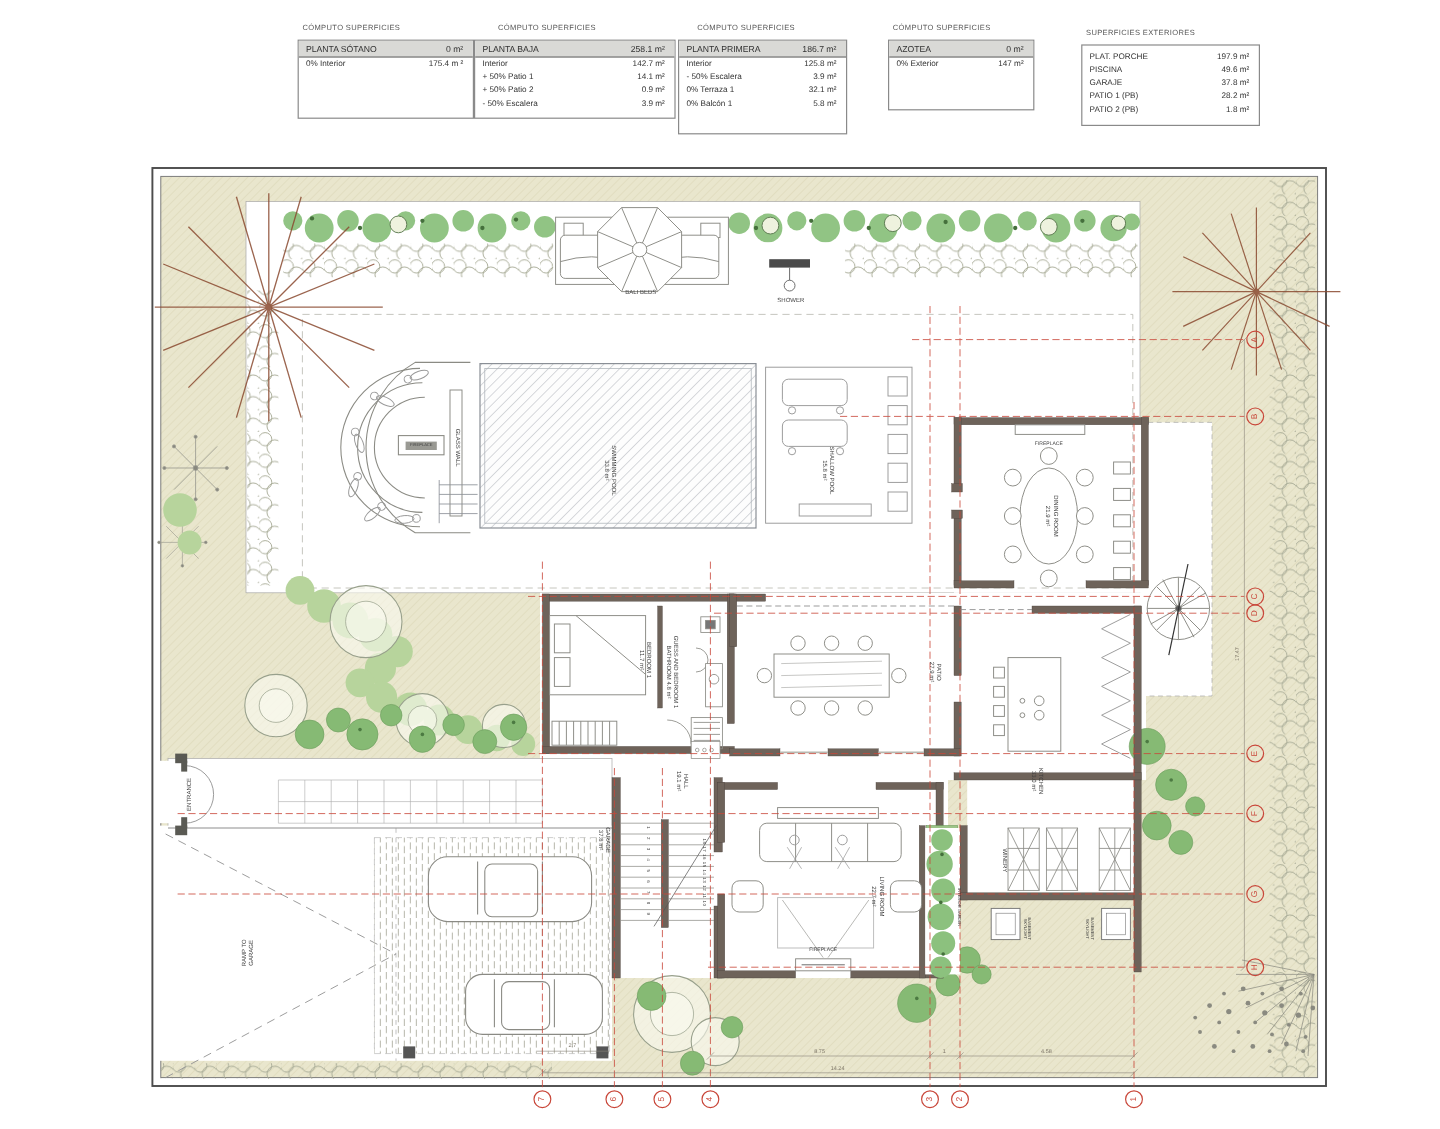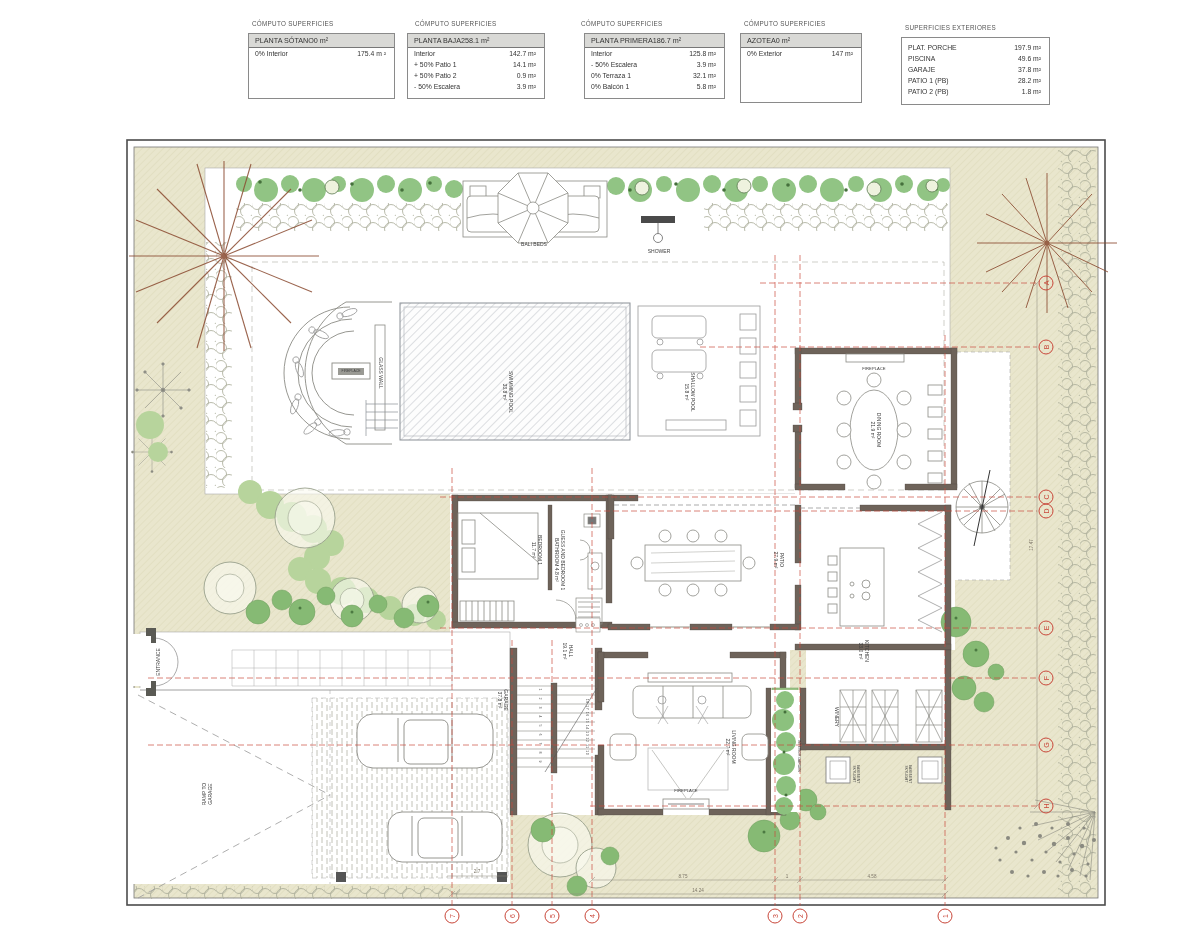--- a/index.html
+++ b/index.html
@@ -2,21 +2,21 @@
 <html><head>
 <meta charset="utf-8">
 <style>
   html,body{margin:0;padding:0;background:#fff;}
   .stage{position:relative;width:1200px;height:941px;background:#fff;overflow:hidden;
          font-family:"Liberation Sans",sans-serif;color:#333;}
   svg{position:absolute;left:0;top:0;}
   
   .cap{position:absolute;font-size:6.3px;color:#555;letter-spacing:.3px;white-space:nowrap;}
   .tbl{position:absolute;border:1px solid #8a8a8a;background:#fff;box-sizing:border-box;}
-  .hd{display:flex;justify-content:flex-start;background:#d9d9d6;border-bottom:1px solid #777;
+  .hd{display:flex;justify-content:space-between;background:#d9d9d6;border-bottom:1px solid #777;
       padding:2px 8px 2px 6px;font-size:7.2px;line-height:9px;}
   .rw{display:flex;justify-content:space-between;padding:0 8px 0 6px;font-size:6.8px;line-height:11px;}
   .rw:first-of-type{margin-top:1px;}
   
   .lb{position:absolute;font-size:5px;line-height:1.2;color:#3d3d3d;white-space:pre;text-align:center;
       transform:translate(-50%,-50%);}
   .v{transform:translate(-50%,-50%) rotate(90deg);}
   .vr{transform:translate(-50%,-50%) rotate(-90deg);}
   .fs3{font-size:3.4px;}
   .fs4{font-size:4.2px;}
@@ -730,21 +730,21 @@
         <span>PLANTA SÓTANO</span>
         <span>0 m²</span>
       </div>
   <div class="rw">
         <span>0% Interior</span>
         <span>175.4 m ²</span>
       </div>
 </div>
 
 <div class="cap" style="left:415px;top:20px">CÓMPUTO SUPERFICIES</div>
-<div class="tbl" style="left:407px;top:33px;width:138px;height:66px">
+<div class="tbl" style="left:395px;top:33px;width:168px;height:66px">
   <div class="hd">
         <span>PLANTA BAJA</span>
         <span>258.1 m²</span>
       </div>
   <div class="rw">
         <span>Interior</span>
         <span>142.7 m²</span>
       </div>
   <div class="rw">
         <span>+ 50% Patio 1</span>
@@ -754,21 +754,21 @@
         <span>+ 50% Patio 2</span>
         <span>0.9 m²</span>
       </div>
   <div class="rw">
         <span>- 50% Escalera</span>
         <span>3.9 m²</span>
       </div>
 </div>
 
 <div class="cap" style="left:581px;top:20px">CÓMPUTO SUPERFICIES</div>
-<div class="tbl" style="left:584px;top:33px;width:141px;height:66px">
+<div class="tbl" style="left:565px;top:33px;width:141px;height:79px">
   <div class="hd">
         <span>PLANTA PRIMERA</span>
         <span>186.7 m²</span>
       </div>
   <div class="rw">
         <span>Interior</span>
         <span>125.8 m²</span>
       </div>
   <div class="rw">
         <span>- 50% Escalera</span>
@@ -778,21 +778,21 @@
         <span>0% Terraza 1</span>
         <span>32.1 m²</span>
       </div>
   <div class="rw">
         <span>0% Balcón 1</span>
         <span>5.8 m²</span>
       </div>
 </div>
 
 <div class="cap" style="left:744px;top:20px">CÓMPUTO SUPERFICIES</div>
-<div class="tbl" style="left:740px;top:33px;width:122px;height:70px">
+<div class="tbl" style="left:740px;top:33px;width:122px;height:59px">
   <div class="hd">
         <span>AZOTEA</span>
         <span>0 m²</span>
       </div>
   <div class="rw">
         <span>0% Exterior</span>
         <span>147 m²</span>
       </div>
 </div>
 

